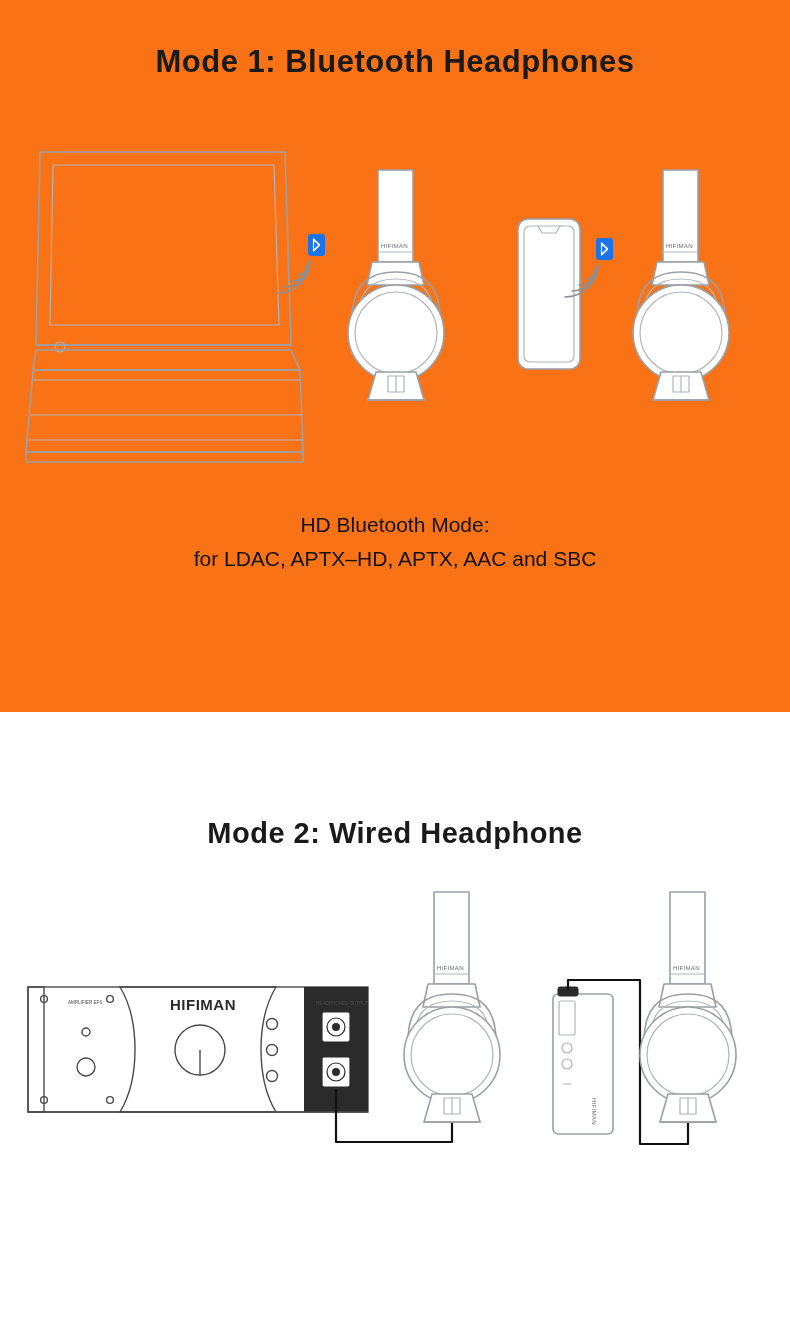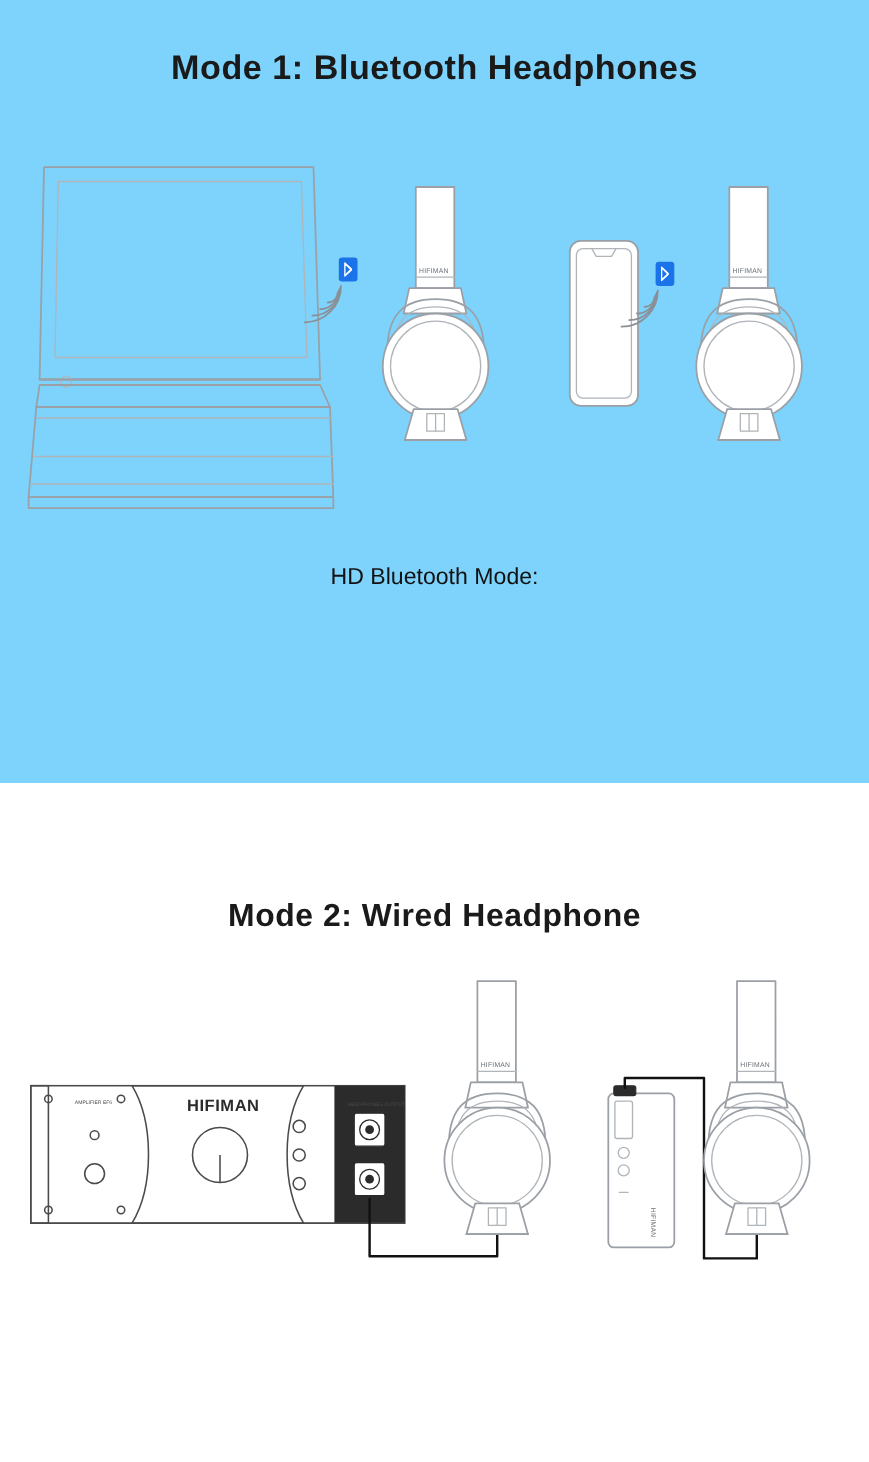--- a/index.html
+++ b/index.html
@@ -18,21 +18,21 @@
   .section {
     position: absolute;
     left: 0;
     width: 790px;
     overflow: hidden;
   }
 
   #mode1-section {
     top: 0;
     height: 712px;
-    background: #7dd3fc;
+    background: #f97316;
   }
   #mode2-section {
     top: 712px;
     height: 617px;
     background: #ffffff;
   }
 
   .section-title {
     position: absolute;
     left: 0;
@@ -225,20 +225,21 @@
       <circle class="outline-thin" cx="681" cy="333" r="41"></circle>
       <path class="outline fill-white" d="M661 372 L701 372 L709 400 L653 400 Z"></path>
       <path class="outline-thin" d="M673 376 L689 376 L689 392 L673 392 Z"></path>
       <path class="outline-thin" d="M681 376 L681 392"></path>
       <path class="outline" d="M653 400 L709 400"></path>
     </g>
   </svg>
 
   <div class="caption" id="mode1-caption">
     <div>HD Bluetooth Mode:</div>
+    <div>for LDAC, APTX–HD, APTX, AAC and SBC</div>
   </div>
 </div>
 
 <div class="section" id="mode2-section">
 
   <div class="section-title" id="mode2-title">Mode 2: Wired Headphone</div>
 
   <svg class="art" width="790" height="617" viewBox="0 0 790 617">
 
     <g>

